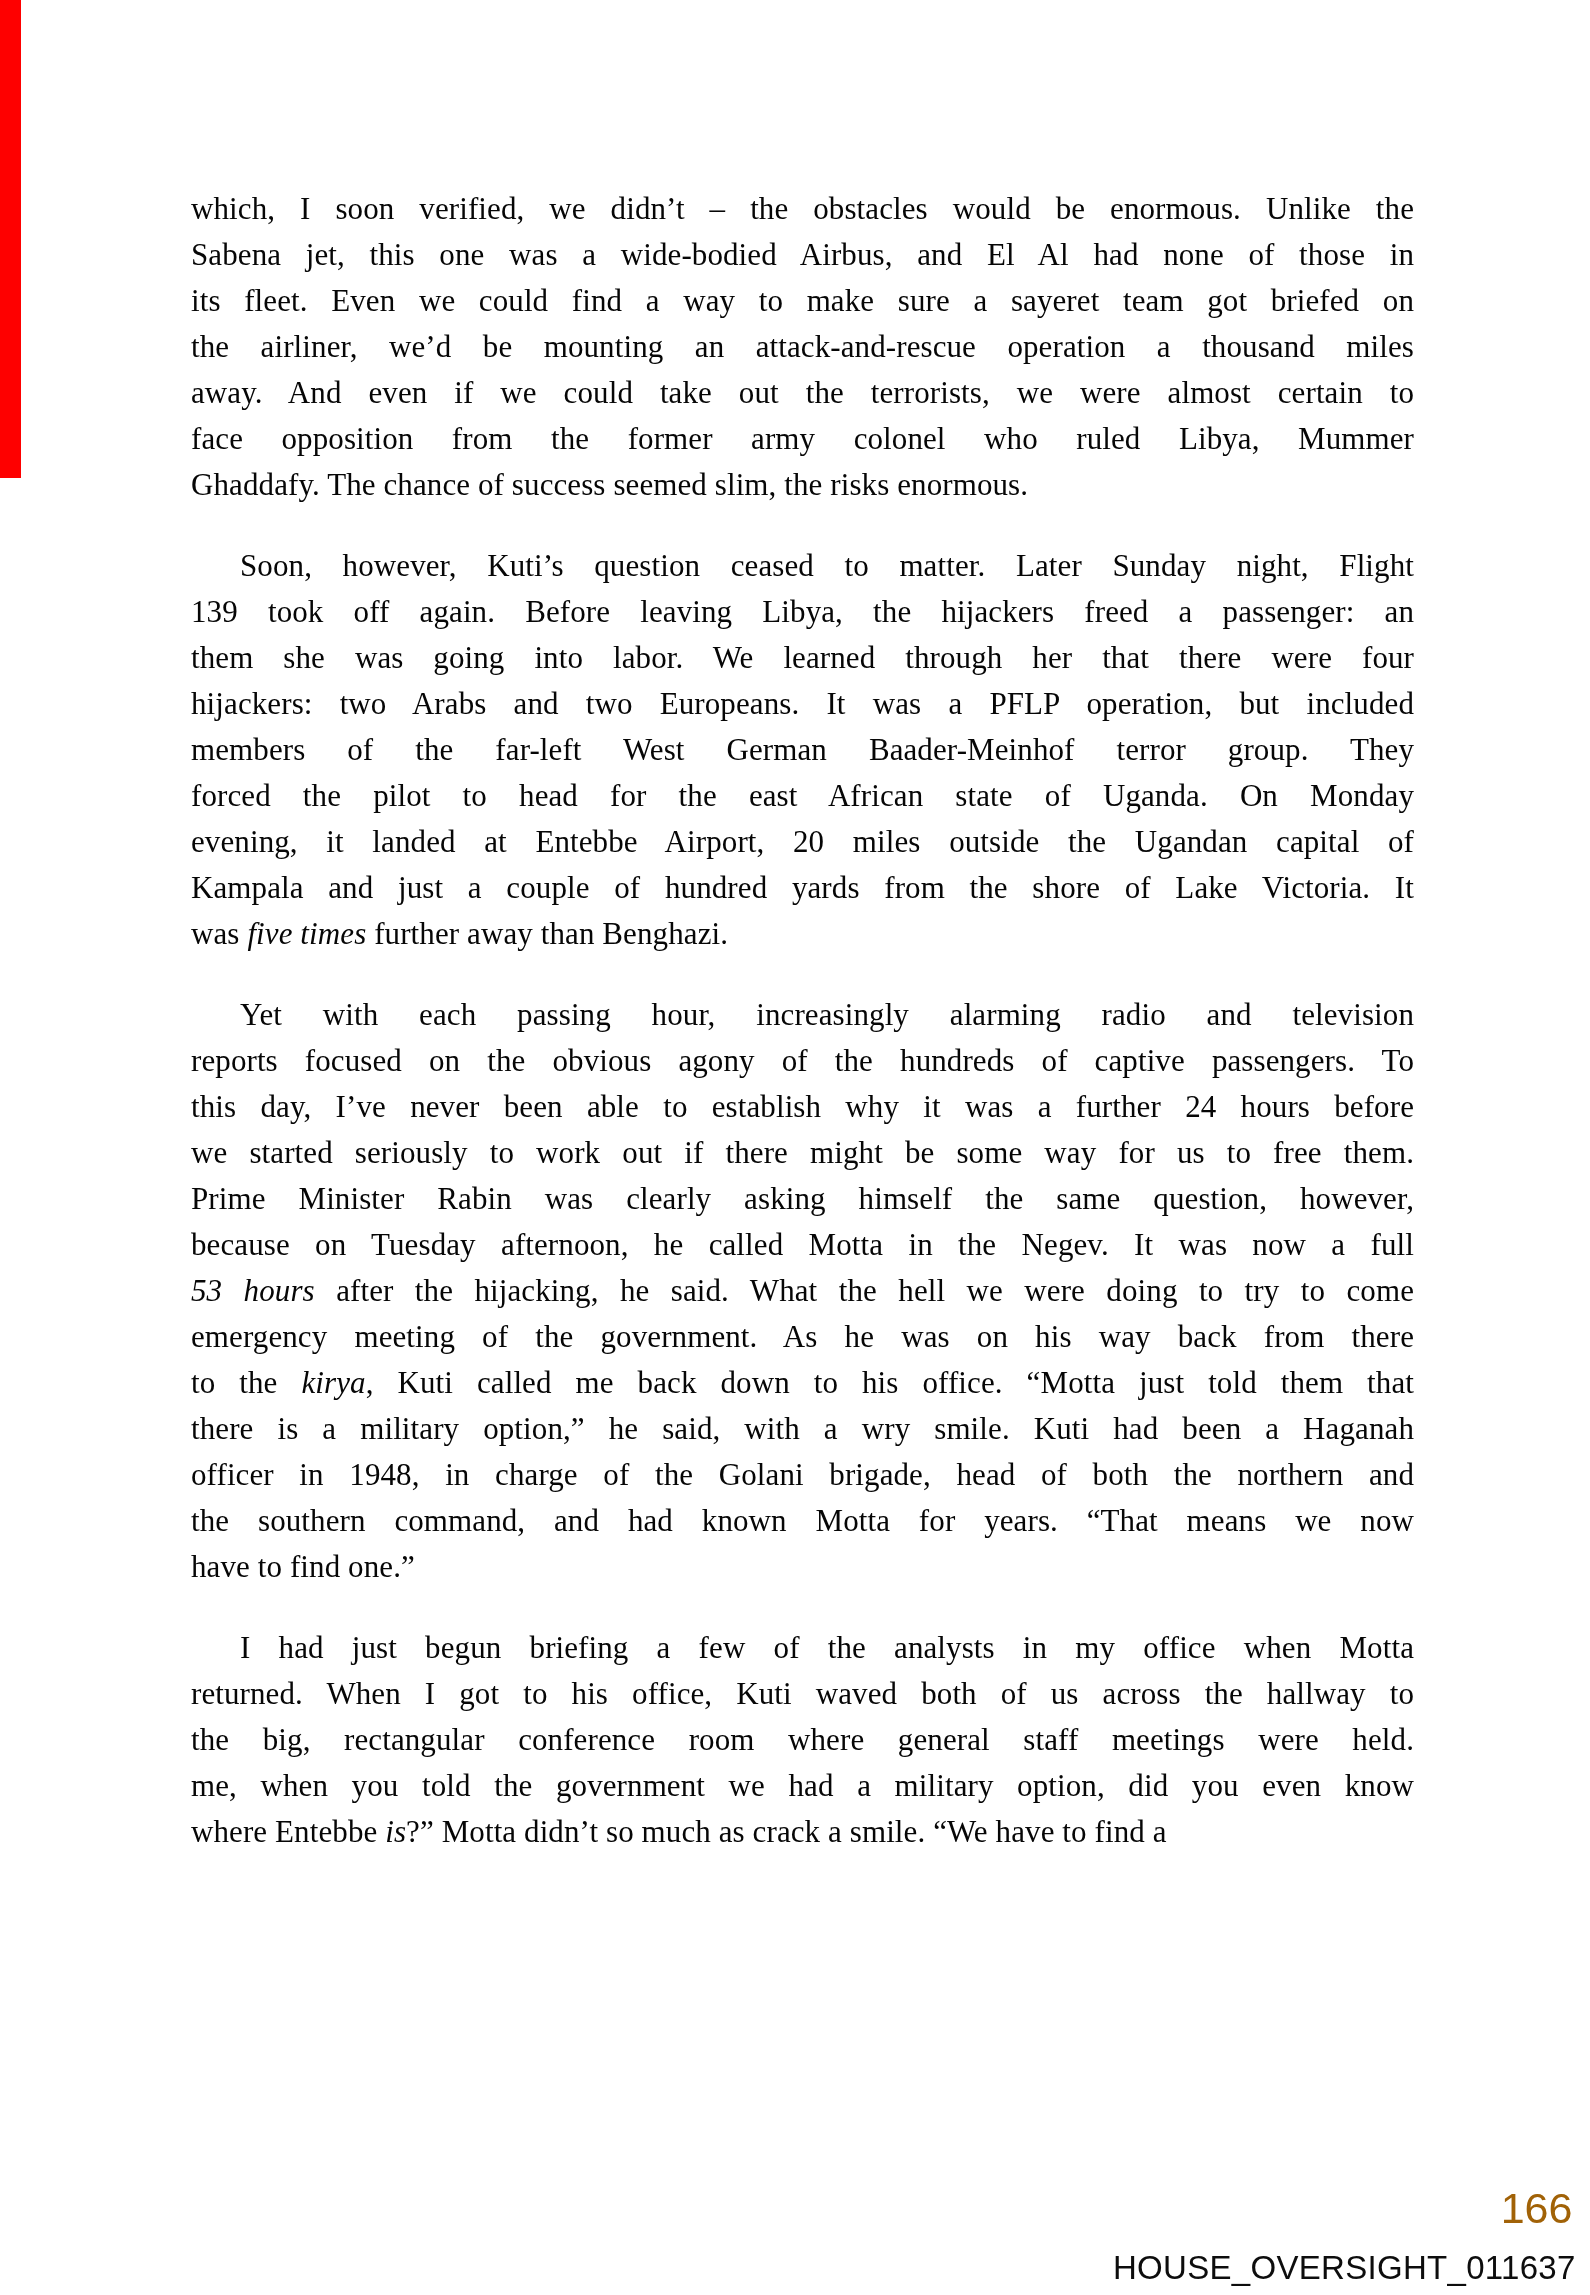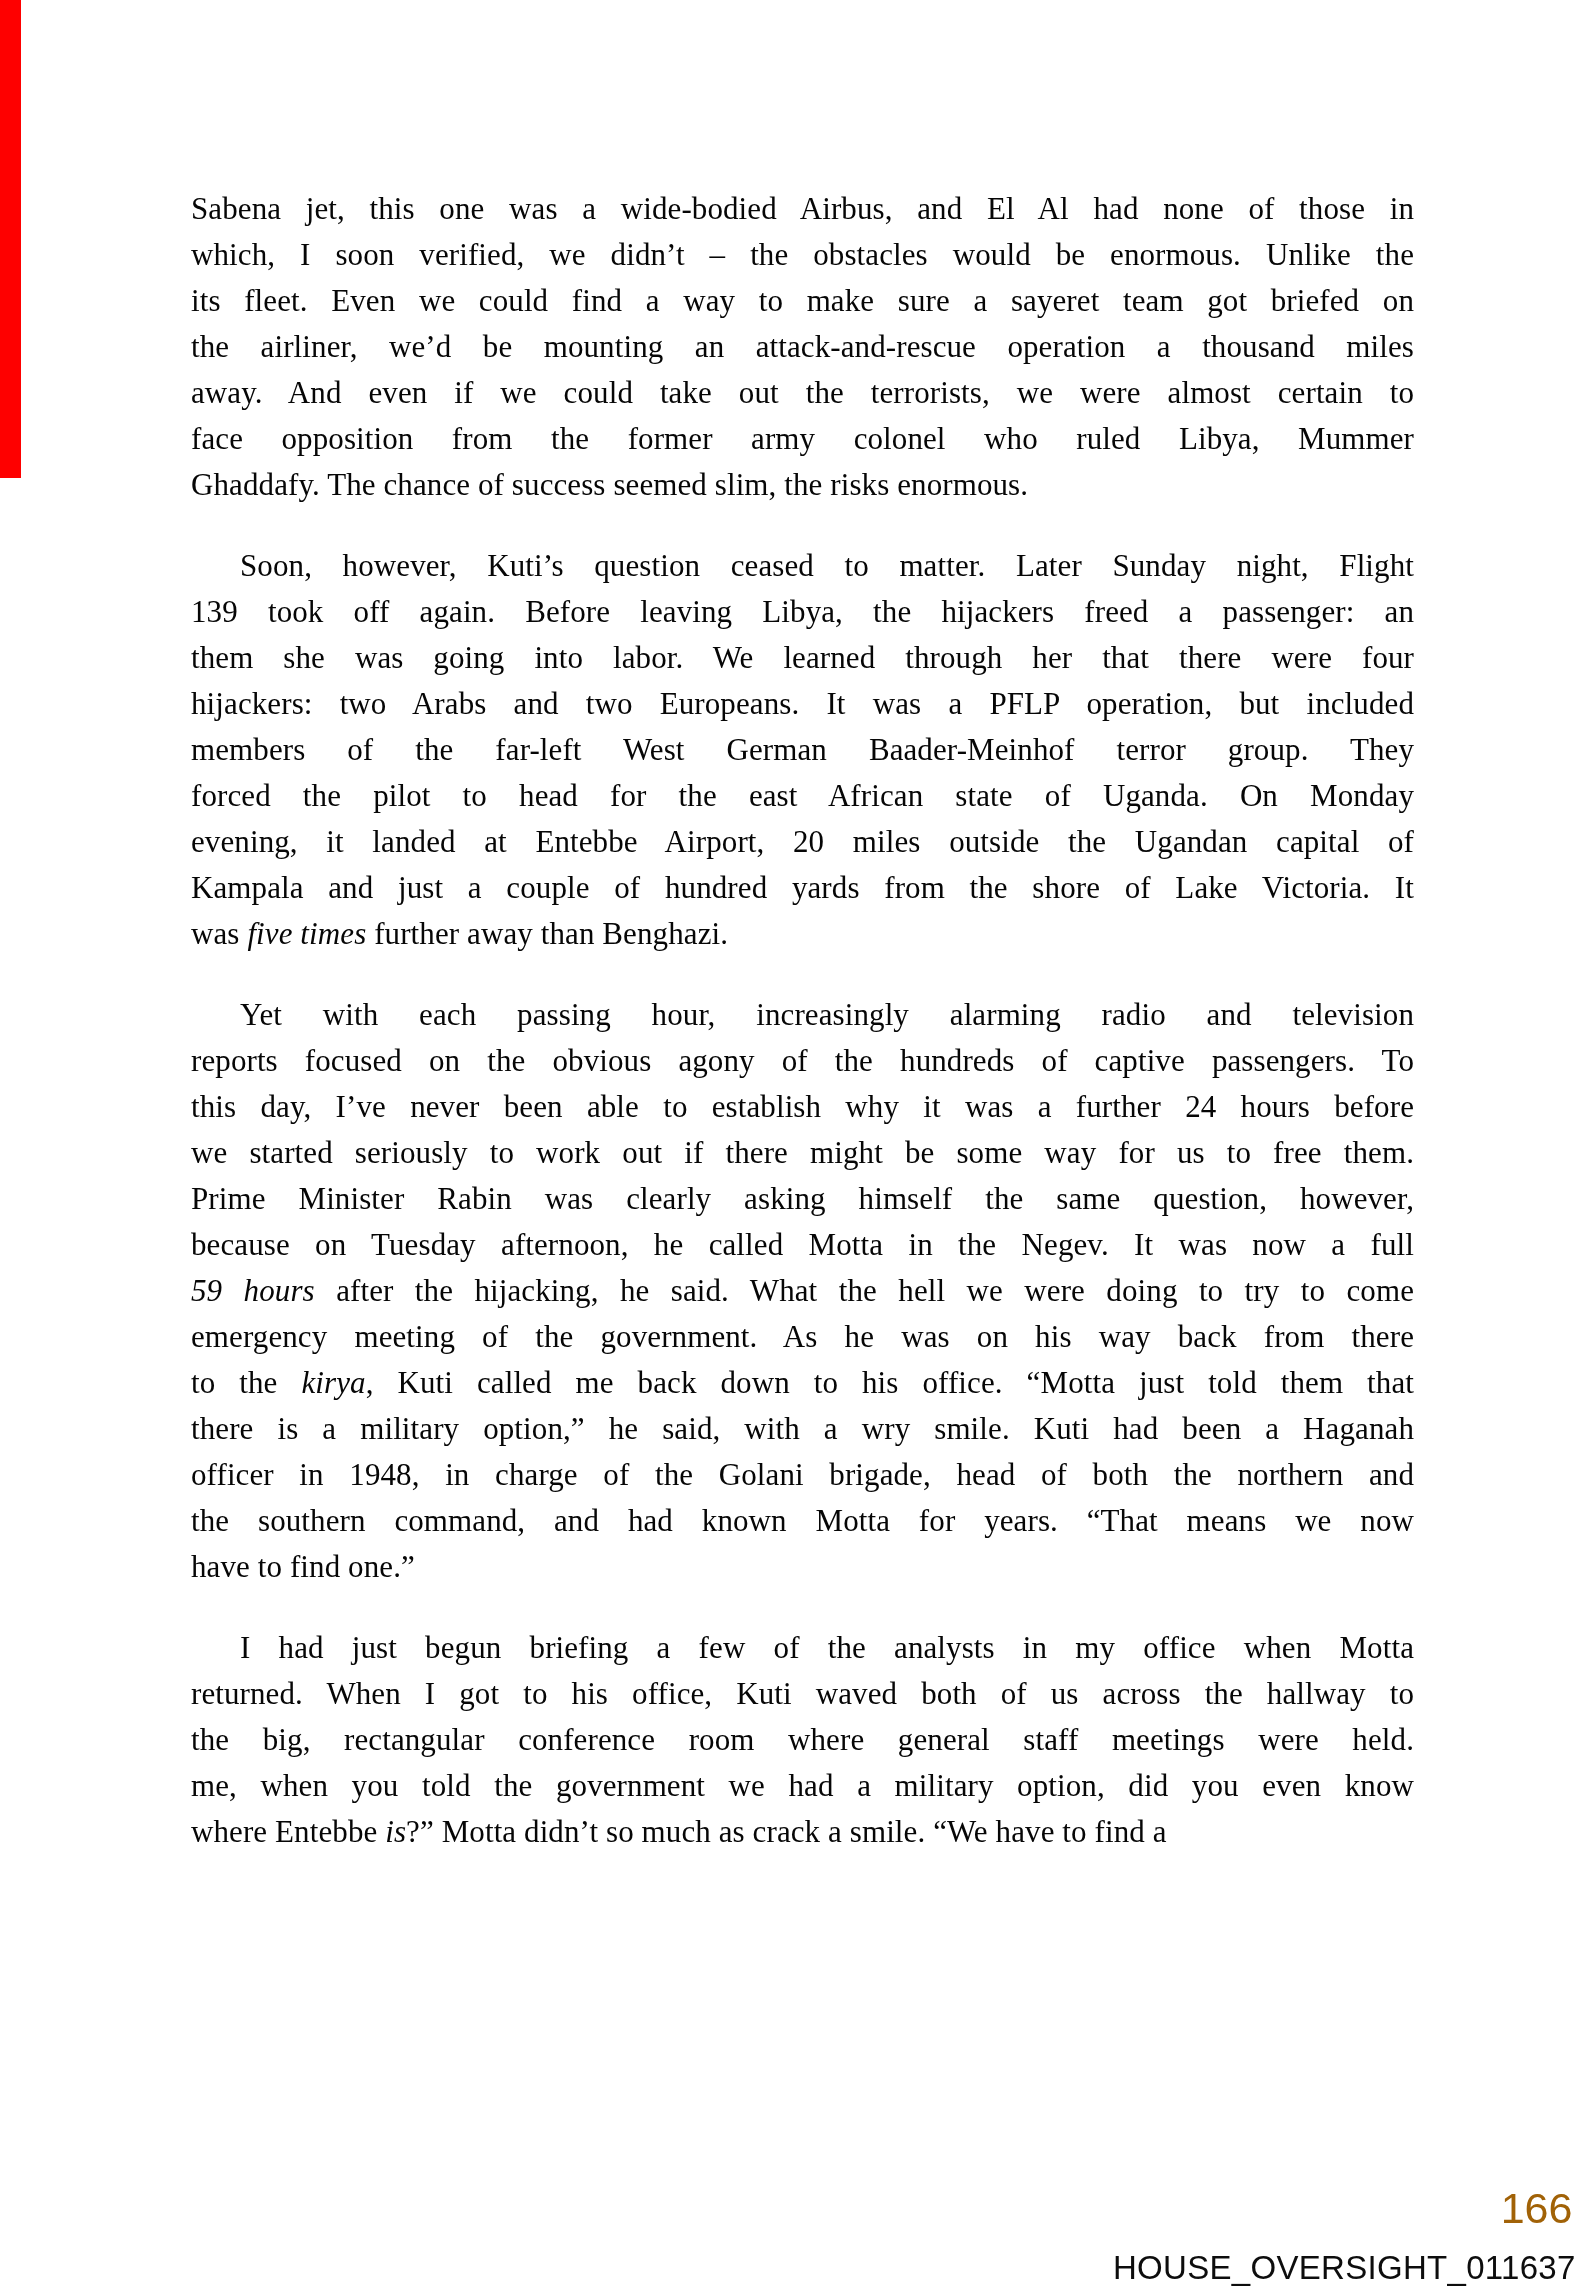--- a/index.html
+++ b/index.html
@@ -51,22 +51,22 @@
     color: #0d0d0d;
   }
 </style>
 </head>
 <body style="background: rgb(255, 255, 255);">
 
 <div class="red-stripe" style="background: rgb(254, 0, 0);"></div>
 
 <div class="text-block" style="color: rgb(6, 6, 6);">
     <div class="paragraph">
+      <div class="line"><span>which, I soon verified, we didn’t – the obstacles would be enormous. Unlike the</span></div>
       <div class="line"><span>Sabena jet, this one was a wide-bodied Airbus, and El Al had none of those in</span></div>
-      <div class="line"><span>which, I soon verified, we didn’t – the obstacles would be enormous. Unlike the</span></div>
       <div class="line"><span>its fleet. Even we could find a way to make sure a sayeret team got briefed on</span></div>
       <div class="line"><span>the airliner, we’d be mounting an attack-and-rescue operation a thousand miles</span></div>
       <div class="line"><span>away. And even if we could take out the terrorists, we were almost certain to</span></div>
       <div class="line"><span>face opposition from the former army colonel who ruled Libya, Mummer</span></div>
       <div class="line last"><span>Ghaddafy. The chance of success seemed slim, the risks enormous.</span></div>
     </div>
     <div class="paragraph indent">
       <div class="line"><span>Soon, however, Kuti’s question ceased to matter. Later Sunday night, Flight</span></div>
       <div class="line"><span>139 took off again. Before leaving Libya, the hijackers freed a passenger: an</span></div>
       <div class="line"><span>them she was going into labor. We learned through her that there were four</span></div>
@@ -77,21 +77,21 @@
       <div class="line"><span>Kampala and just a couple of hundred yards from the shore of Lake Victoria. It</span></div>
       <div class="line last"><span>was </span><em>five times</em><span> further away than Benghazi.</span></div>
     </div>
     <div class="paragraph indent">
       <div class="line"><span>Yet with each passing hour, increasingly alarming radio and television</span></div>
       <div class="line"><span>reports focused on the obvious agony of the hundreds of captive passengers. To</span></div>
       <div class="line"><span>this day, I’ve never been able to establish why it was a further 24 hours before</span></div>
       <div class="line"><span>we started seriously to work out if there might be some way for us to free them.</span></div>
       <div class="line"><span>Prime Minister Rabin was clearly asking himself the same question, however,</span></div>
       <div class="line"><span>because on Tuesday afternoon, he called Motta in the Negev. It was now a full</span></div>
-      <div class="line"><em>59 hours</em><span> after the hijacking, he said. What the hell we were doing to try to come</span></div>
+      <div class="line"><em>53 hours</em><span> after the hijacking, he said. What the hell we were doing to try to come</span></div>
       <div class="line"><span>emergency meeting of the government. As he was on his way back from there</span></div>
       <div class="line"><span>to the </span><em>kirya</em><span>, Kuti called me back down to his office. “Motta just told them that</span></div>
       <div class="line"><span>there is a military option,” he said, with a wry smile. Kuti had been a Haganah</span></div>
       <div class="line"><span>officer in 1948, in charge of the Golani brigade, head of both the northern and</span></div>
       <div class="line"><span>the southern command, and had known Motta for years. “That means we now</span></div>
       <div class="line last"><span>have to find one.”</span></div>
     </div>
     <div class="paragraph indent">
       <div class="line"><span>I had just begun briefing a few of the analysts in my office when Motta</span></div>
       <div class="line"><span>returned. When I got to his office, Kuti waved both of us across the hallway to</span></div>

